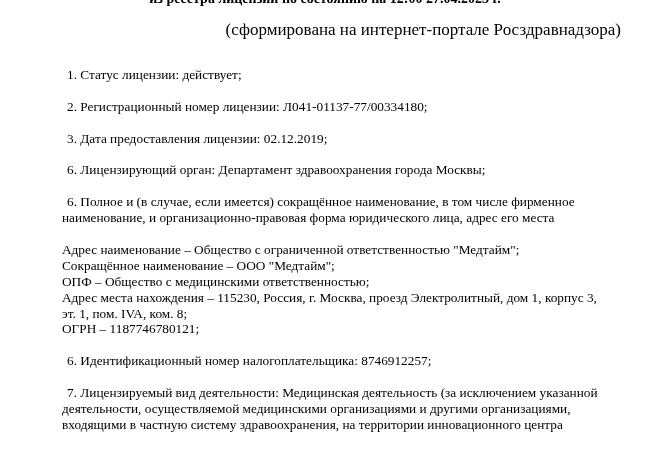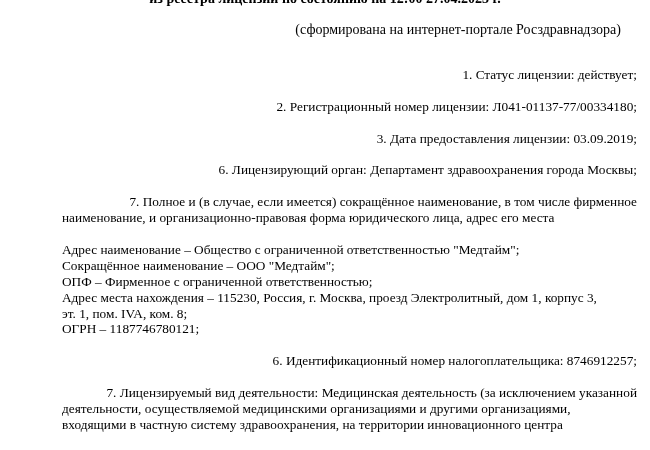--- a/index.html
+++ b/index.html
@@ -24,70 +24,69 @@
     text-align: center;
     font-weight: bold;
     font-size: 14px;
     line-height: 17px;
     white-space: nowrap;
   }
   .portal-note {
     position: absolute;
     top: 23px;
     right: 29px;
-    font-size: 14px;
+    font-size: 17px;
     line-height: 13px;
     white-space: nowrap;
   }
   .doc-body {
     position: absolute;
     top: 67px;
     left: 62px;
     width: 575px;
     font-size: 13.3px;
     line-height: 15.9px;
   }
   .para {
     margin: 0 0 15.9px 0;
   }
   .para div {
     white-space: nowrap;
   }
   .para.numbered div:first-child {
     text-indent: 5px;
-    text-align: right;
   }
 </style>
 </head>
 <body>
 
 <div class="page">
   <div class="doc-title">из реестра лицензий по состоянию на 12:00 27.04.2023 г.</div>
   <div class="portal-note">(сформирована на интернет-портале Росздравнадзора)</div>
   <div class="doc-body">
     <div class="para numbered">
         <div>1. Статус лицензии: действует;</div>
       </div>
     <div class="para numbered">
         <div>2. Регистрационный номер лицензии: Л041-01137-77/00334180;</div>
       </div>
     <div class="para numbered">
-        <div>3. Дата предоставления лицензии: 03.09.2019;</div>
+        <div>3. Дата предоставления лицензии: 02.12.2019;</div>
       </div>
     <div class="para numbered">
         <div>6. Лицензирующий орган: Департамент здравоохранения города Москвы;</div>
       </div>
     <div class="para numbered">
-        <div>7. Полное и (в случае, если имеется) сокращённое наименование, в том числе фирменное</div>
+        <div>6. Полное и (в случае, если имеется) сокращённое наименование, в том числе фирменное</div>
         <div>наименование, и организационно-правовая форма юридического лица, адрес его места</div>
       </div>
     <div class="para">
         <div>Адрес наименование – Общество с ограниченной ответственностью "Медтайм";</div>
         <div>Сокращённое наименование – ООО "Медтайм";</div>
-        <div>ОПФ – Фирменное с ограниченной ответственностью;</div>
+        <div>ОПФ – Общество с медицинскими ответственностью;</div>
         <div>Адрес места нахождения – 115230, Россия, г. Москва, проезд Электролитный, дом 1, корпус 3,</div>
         <div>эт. 1, пом. IVA, ком. 8;</div>
         <div>ОГРН – 1187746780121;</div>
       </div>
     <div class="para numbered">
         <div>6. Идентификационный номер налогоплательщика: 8746912257;</div>
       </div>
     <div class="para numbered">
         <div>7. Лицензируемый вид деятельности: Медицинская деятельность (за исключением указанной</div>
         <div>деятельности, осуществляемой медицинскими организациями и другими организациями,</div>

